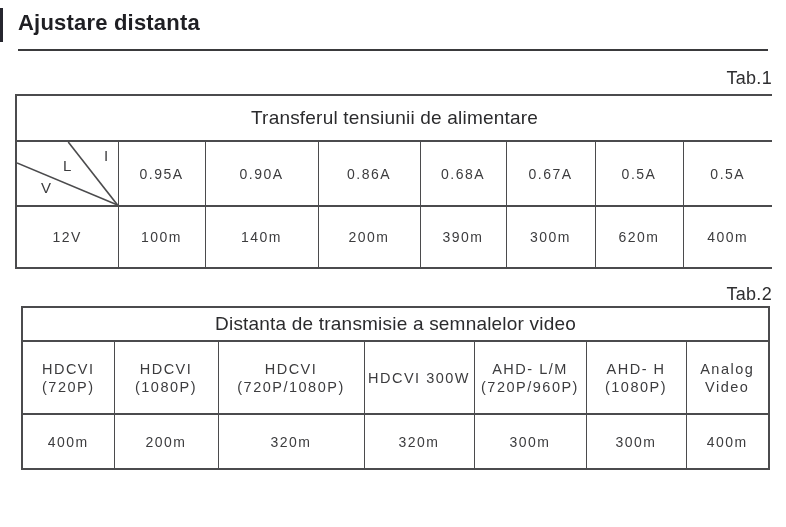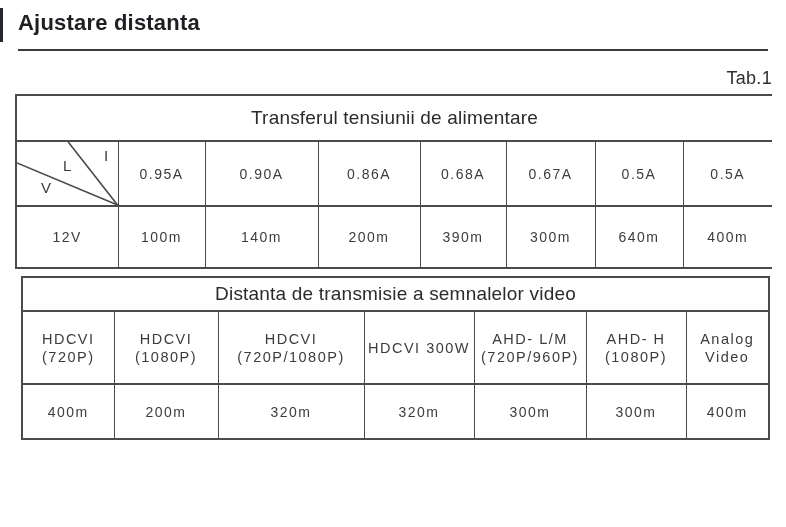--- a/index.html
+++ b/index.html
@@ -95,21 +95,21 @@
     line-height: 1;
     color: #3c3c3e;
   }
   .lbl-i { left: 87px; top: 6px; }
   .lbl-l { left: 46px; top: 16px; }
   .lbl-v { left: 24px; top: 38px; }
 
   
   .t2 {
     width: 747px;
-    margin: 7px 0 0 21px;
+    margin: 1px 0 0 21px;
     border: 2px solid #4b4b4d;
   }
   .t2 .row-title td { height: 32px; }
   .t2 .row-headers th { height: 71px; }
   .t2 .row-distance td { height: 53px; }
   .hdr-cell {
     font-size: 14.5px;
     letter-spacing: 1.5px;
   }
   .hdr-cell span { display: block; line-height: 18px; white-space: nowrap; }
@@ -159,26 +159,27 @@
       <td class="val-cell">0.5A</td>
       <td class="val-cell">0.5A</td>
     </tr>
     <tr class="row-distance">
       <td class="val-cell">12V</td>
       <td class="val-cell">100m</td>
       <td class="val-cell">140m</td>
       <td class="val-cell">200m</td>
       <td class="val-cell">390m</td>
       <td class="val-cell">300m</td>
-      <td class="val-cell">640m</td>
+      <td class="val-cell">620m</td>
       <td class="val-cell">400m</td>
     </tr>
   </tbody>
     </table>
 
+  <div class="tab-label tab2-label">Tab.2</div>
 
   <table class="t2">
     <colgroup>
       <col style="width:92px">
         <col style="width:104px">
         <col style="width:146px">
         <col style="width:110px">
       <col style="width:112px">
         <col style="width:100px">
         <col style="width:83px">

